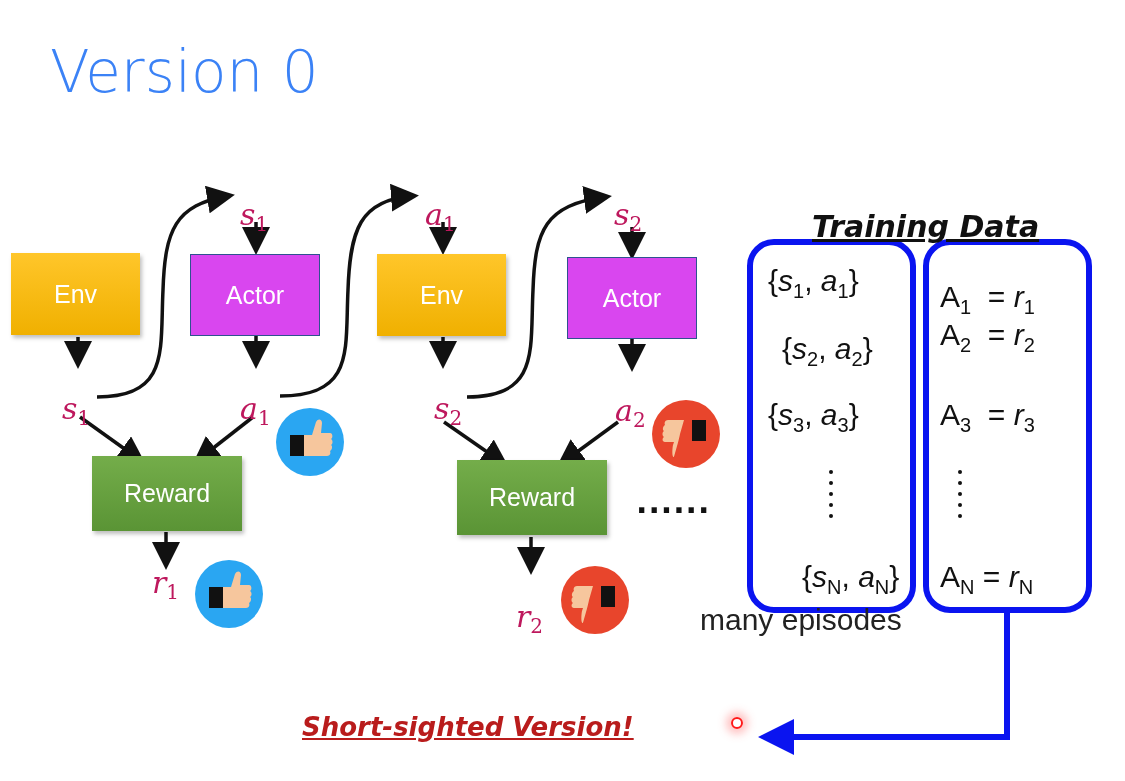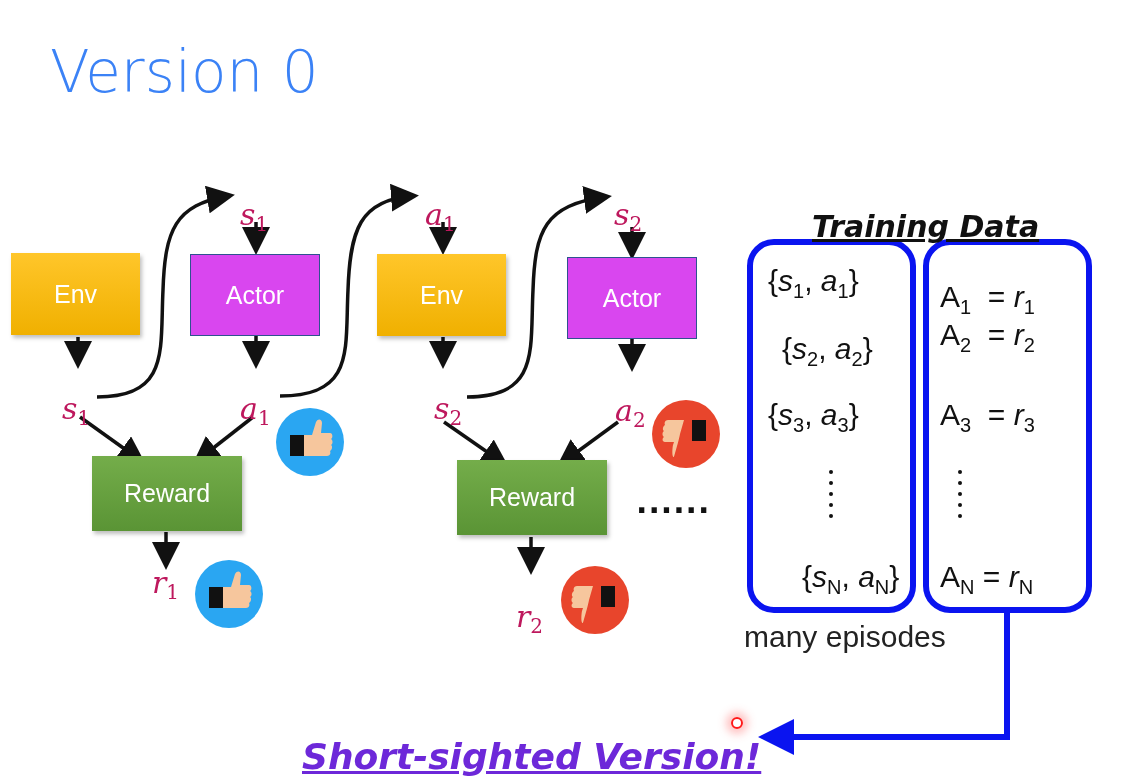--- a/index.html
+++ b/index.html
@@ -11,22 +11,22 @@
   .actor { background:#d946ef; border:1px solid #2f528f; }
   .reward { background:linear-gradient(#74ad4a,#5a9435); box-shadow:2px 3px 4px rgba(0,0,0,0.25); }
   .math { position:absolute; font-family:"DejaVu Serif", serif; font-style:italic; font-size:30px; color:#be185d; line-height:1;margin-top:20px; }
   .math sub { font-style:normal; font-size:20px; vertical-align:-6px; }
   .td-title { left:812px; top:170px; font-size:30px; font-weight:bold; font-style:italic; text-decoration:underline; font-family:"DejaVu Sans", sans-serif; color:#111;margin-top:39px; }
   .td-row { position:absolute; font-family:Liberation Sans, sans-serif; font-size:30px; color:#111; white-space:nowrap; line-height:1; }
   .td-row i { font-style:italic; }
   .td-row sub { font-size:20px; vertical-align:-7px; }
   .vdots { position:absolute; width:4px; }
   .vdots span { display:block; width:4px; height:4px; border-radius:50%; background:#111; margin-bottom:7px; }
-  .episodes { left:700px; top:620px; font-size:30px; color:#222; font-family:"Liberation Sans", sans-serif;margin-left:44px; }
-  .short { left:302px; top:712px; font-size:36px; font-weight:bold; font-style:italic; text-decoration:underline; color:#6d28d9; font-family:"DejaVu Sans", sans-serif;margin-top:24px; }
+  .episodes { left:700px; top:603px; font-size:30px; color:#222; font-family:"Liberation Sans", sans-serif; }
+  .short { left:302px; top:712px; font-size:26px; font-weight:bold; font-style:italic; text-decoration:underline; color:#b91c1c; font-family:"DejaVu Sans", sans-serif; }
   .dots { left:636px; top:485px; font-size:30px; font-weight:bold; letter-spacing:1px; color:#111; }
   .badge { position:absolute; width:68px; height:68px; border-radius:50%; }
   .badge.up { background:#2aa6f2; }
   .badge.down { background:#e8452c; }
   .cursor-dot { position:absolute; width:8px; height:8px; border-radius:50%; border:2px solid #ff1a1a; left:731px; top:717px; box-shadow:0 0 8px 5px rgba(255,80,80,0.35); }
 </style>
 </head>
 <body>
 
 <div class="abs title">Version 0</div>

